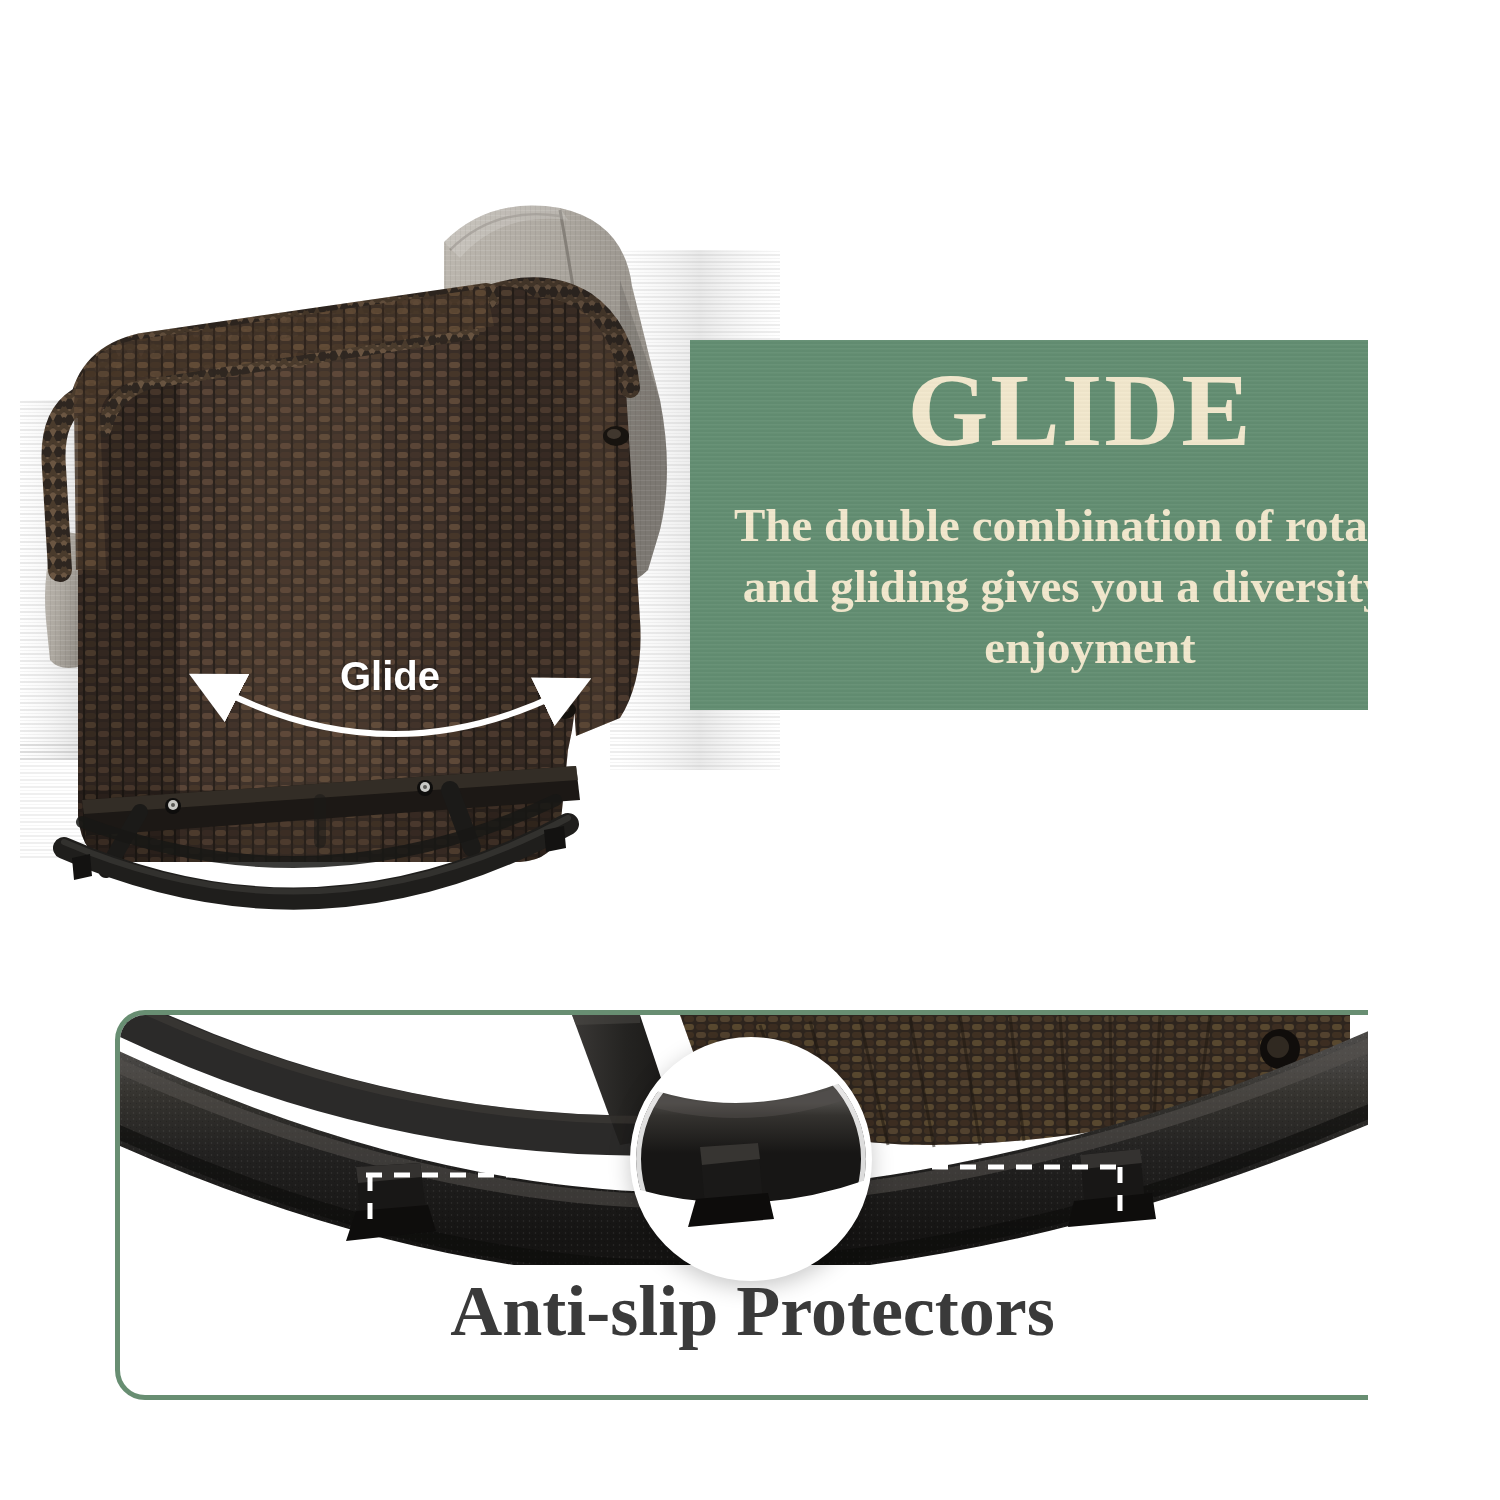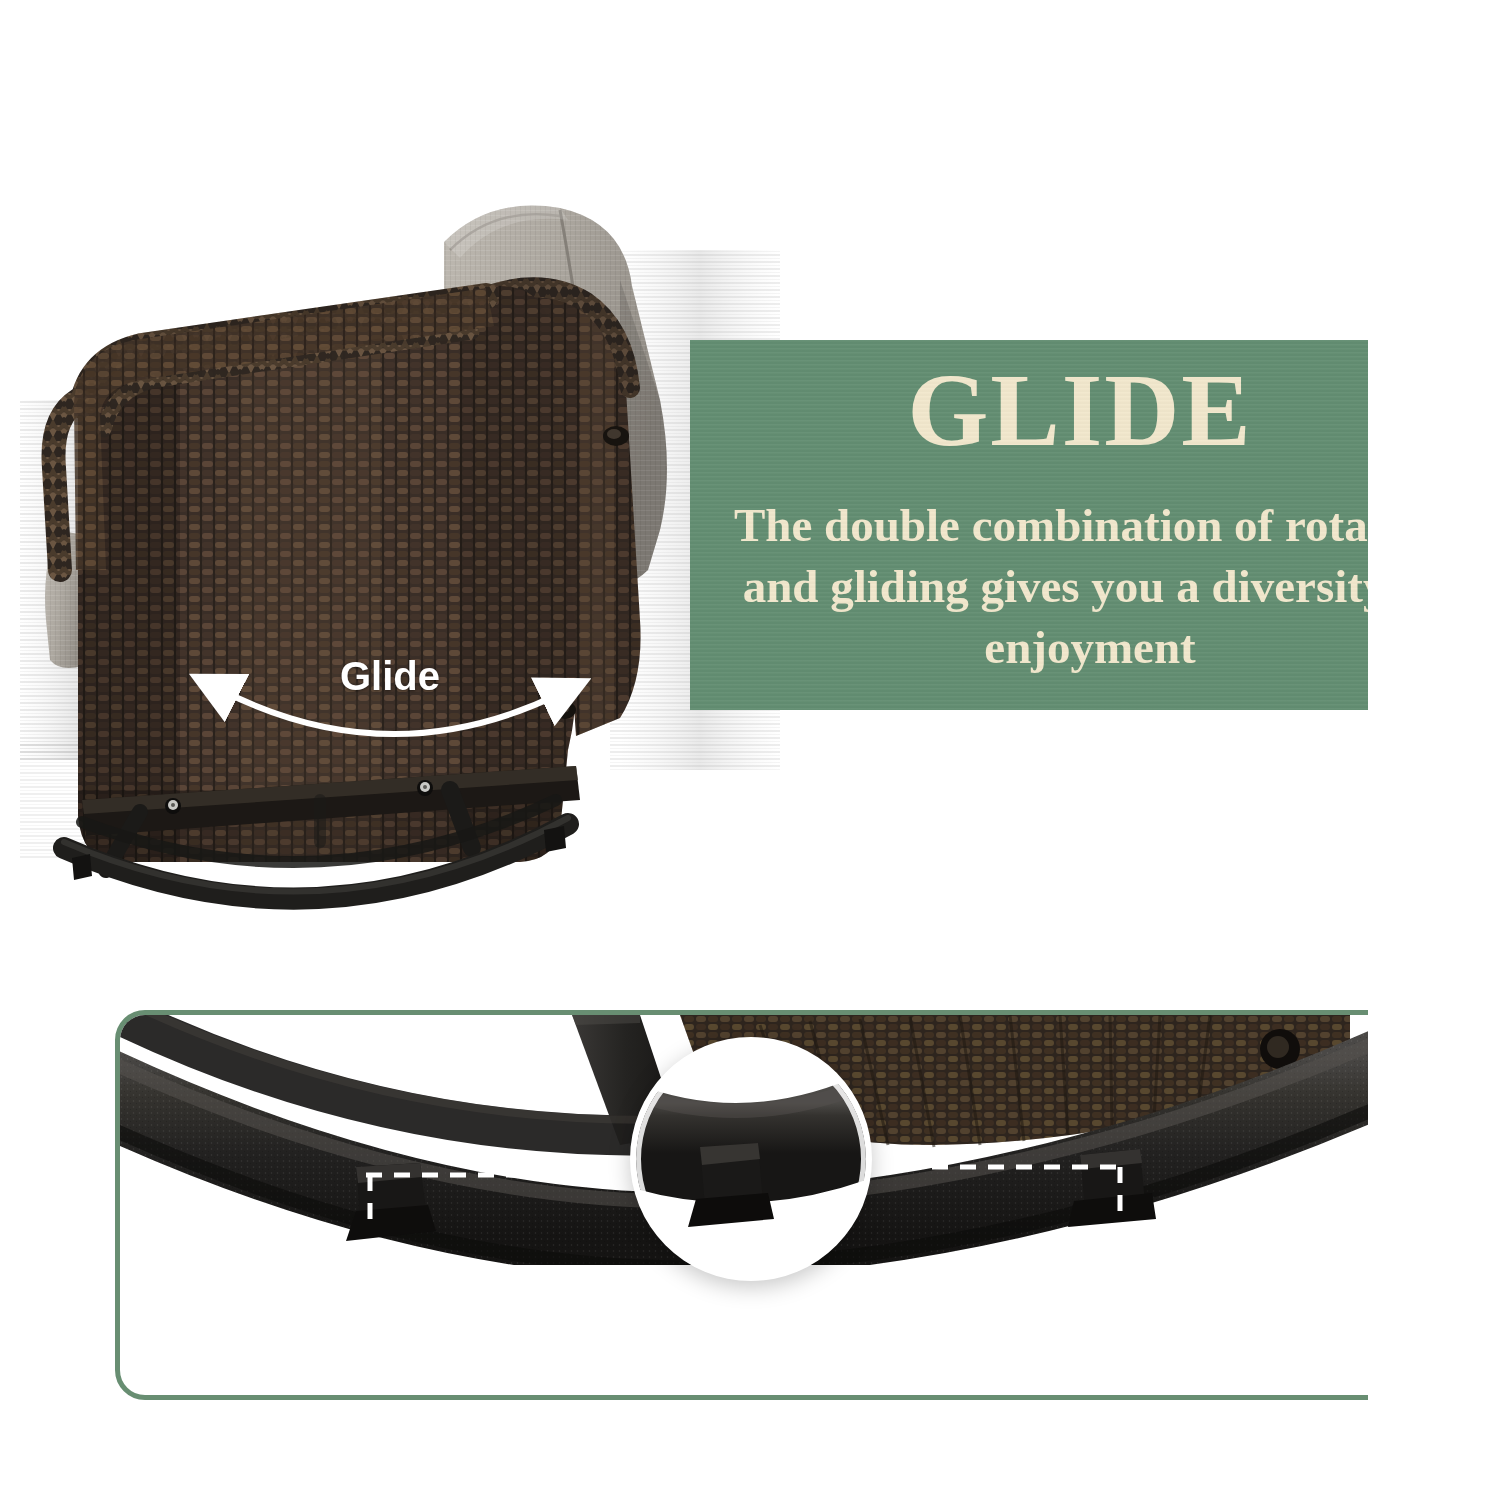--- a/index.html
+++ b/index.html
@@ -446,20 +446,21 @@
 
           <path d="M64 104 L122 100 L128 170 L70 176 Z" fill="#1A1918"></path>
           <path d="M64 104 L122 100 L124 116 L66 122 Z" fill="#373532"></path>
           <path d="M60 156 L132 150 L138 176 L52 184 Z" fill="#0D0C0B"></path>
 
           <circle cx="115" cy="116" r="114" fill="none" stroke="#ffffff" stroke-width="8" opacity="0.85"></circle>
         </g>
       </svg>
     </div>
 
+    <div id="card-caption">Anti-slip Protectors</div>
   </div>
 
   <div id="green-panel">
     <div id="panel-title">GLIDE</div>
     <div id="panel-body">The double combination of rotation and gliding gives you a diversity of enjoyment</div>
   </div>
 
 </div>
 
 </body></html>

